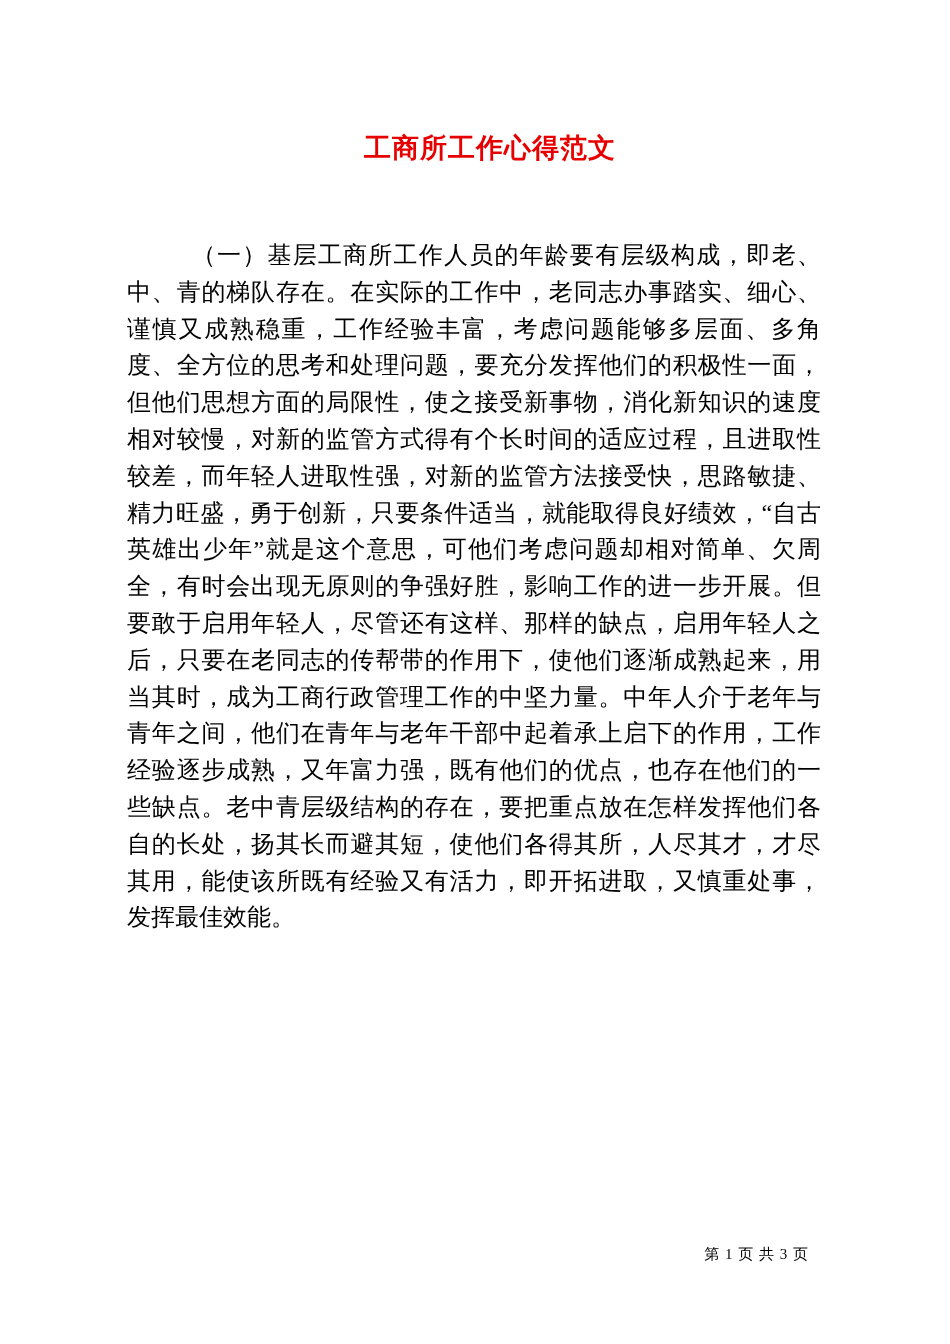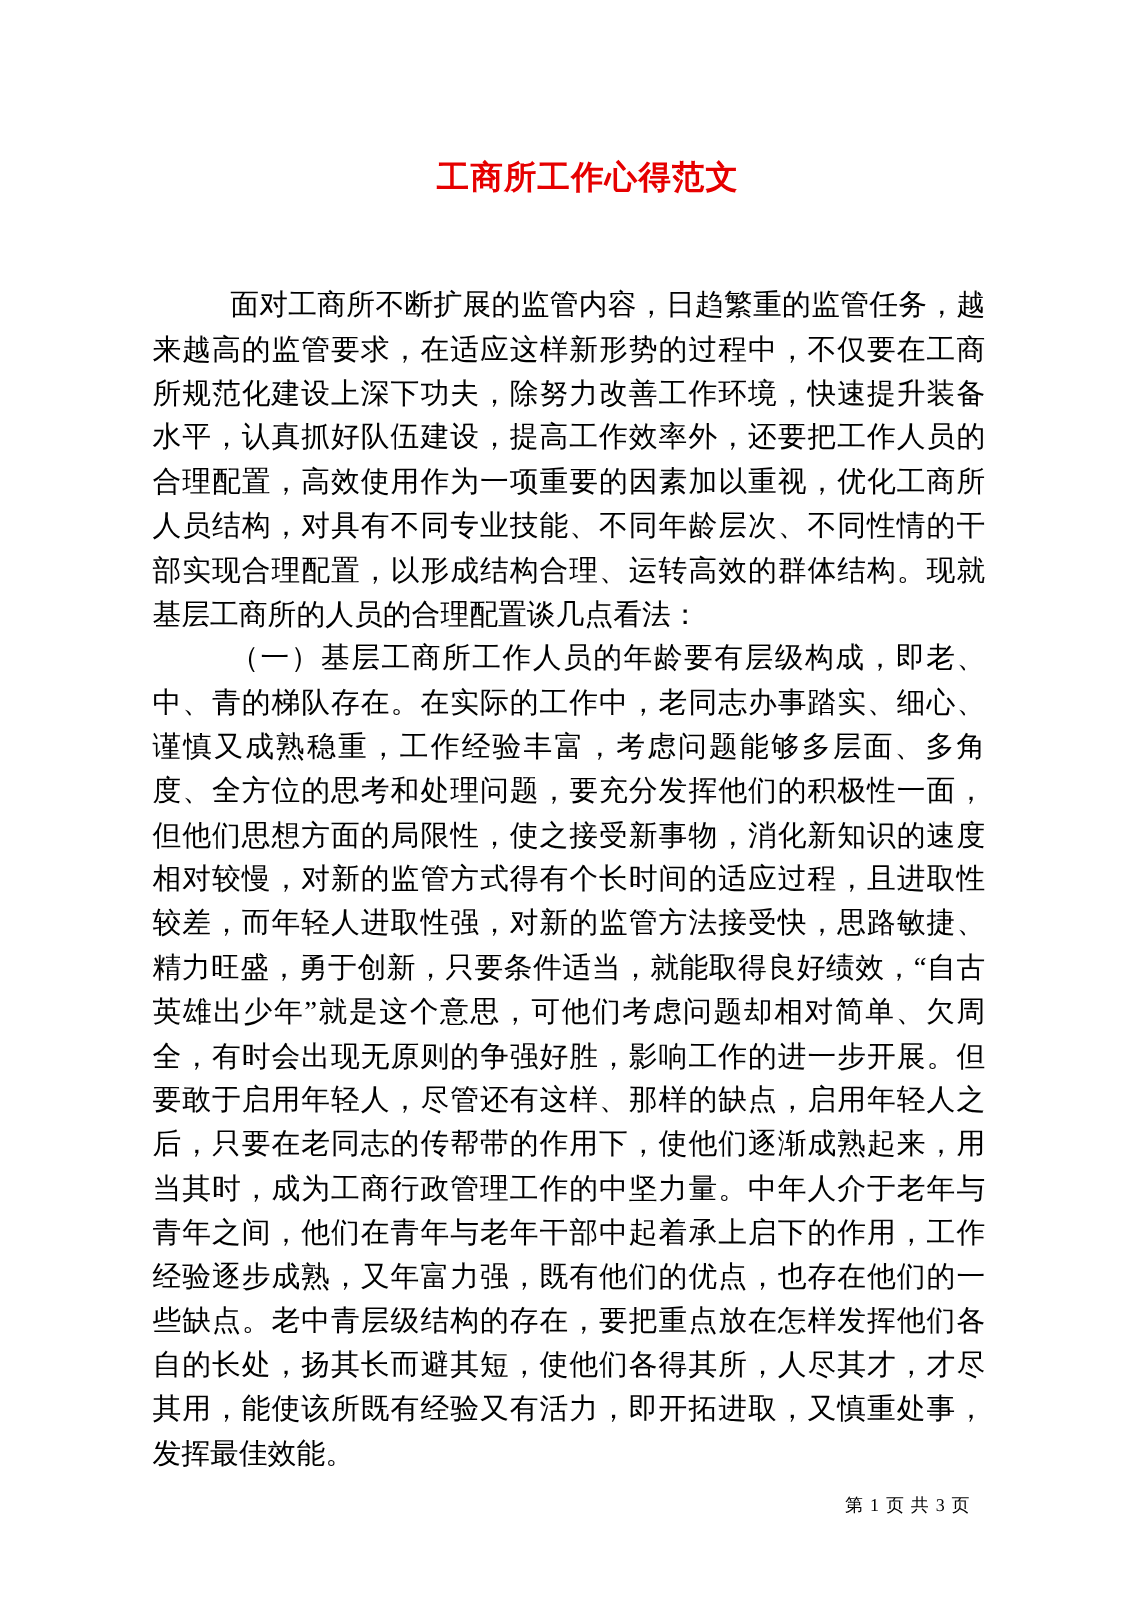--- a/index.html
+++ b/index.html
@@ -57,18 +57,17 @@
     font-family: Liberation Serif, serif;
   }
 </style>
 </head>
 <body>
 
 <div class="page" style="background: rgb(255, 255, 255);">
   <h1 class="doc-title" style="color: rgb(230, 0, 0);">工商所工作心得范文</h1>
 
   <div class="doc-body" style="color: rgb(0, 0, 0);">
-    <p>面对工商所不断扩展的监管内容，日趋繁重的监管任务，越来越高的监管要求，在适应这样新形势的过程中，不仅要在工商所规范化建设上深下功夫，除努力改善工作环境，快速提升装备水平，认真抓好队伍建设，提高工作效率外，还要把工作人员的合理配置，高效使用作为一项重要的因素加以重视，优化工商所人员结构，对具有不同专业技能、不同年龄层次、不同性情的干部实现合理配置，以形成结构合理、运转高效的群体结构。现就基层工商所的人员的合理配置谈几点看法：</p>
     <p>（一）基层工商所工作人员的年龄要有层级构成，即老、中、青的梯队存在。在实际的工作中，老同志办事踏实、细心、谨慎又成熟稳重，工作经验丰富，考虑问题能够多层面、多角度、全方位的思考和处理问题，要充分发挥他们的积极性一面，但他们思想方面的局限性，使之接受新事物，消化新知识的速度相对较慢，对新的监管方式得有个长时间的适应过程，且进取性较差，而年轻人进取性强，对新的监管方法接受快，思路敏捷、精力旺盛，勇于创新，只要条件适当，就能取得良好绩效，“自古英雄出少年”就是这个意思，可他们考虑问题却相对简单、欠周全，有时会出现无原则的争强好胜，影响工作的进一步开展。但要敢于启用年轻人，尽管还有这样、那样的缺点，启用年轻人之后，只要在老同志的传帮带的作用下，使他们逐渐成熟起来，用当其时，成为工商行政管理工作的中坚力量。中年人介于老年与青年之间，他们在青年与老年干部中起着承上启下的作用，工作经验逐步成熟，又年富力强，既有他们的优点，也存在他们的一些缺点。老中青层级结构的存在，要把重点放在怎样发挥他们各自的长处，扬其长而避其短，使他们各得其所，人尽其才，才尽其用，能使该所既有经验又有活力，即开拓进取，又慎重处事，发挥最佳效能。</p>
   </div>
 
   <div class="page-footer">第 1 页 共 3 页</div>
 </div>
 
 </body></html>

